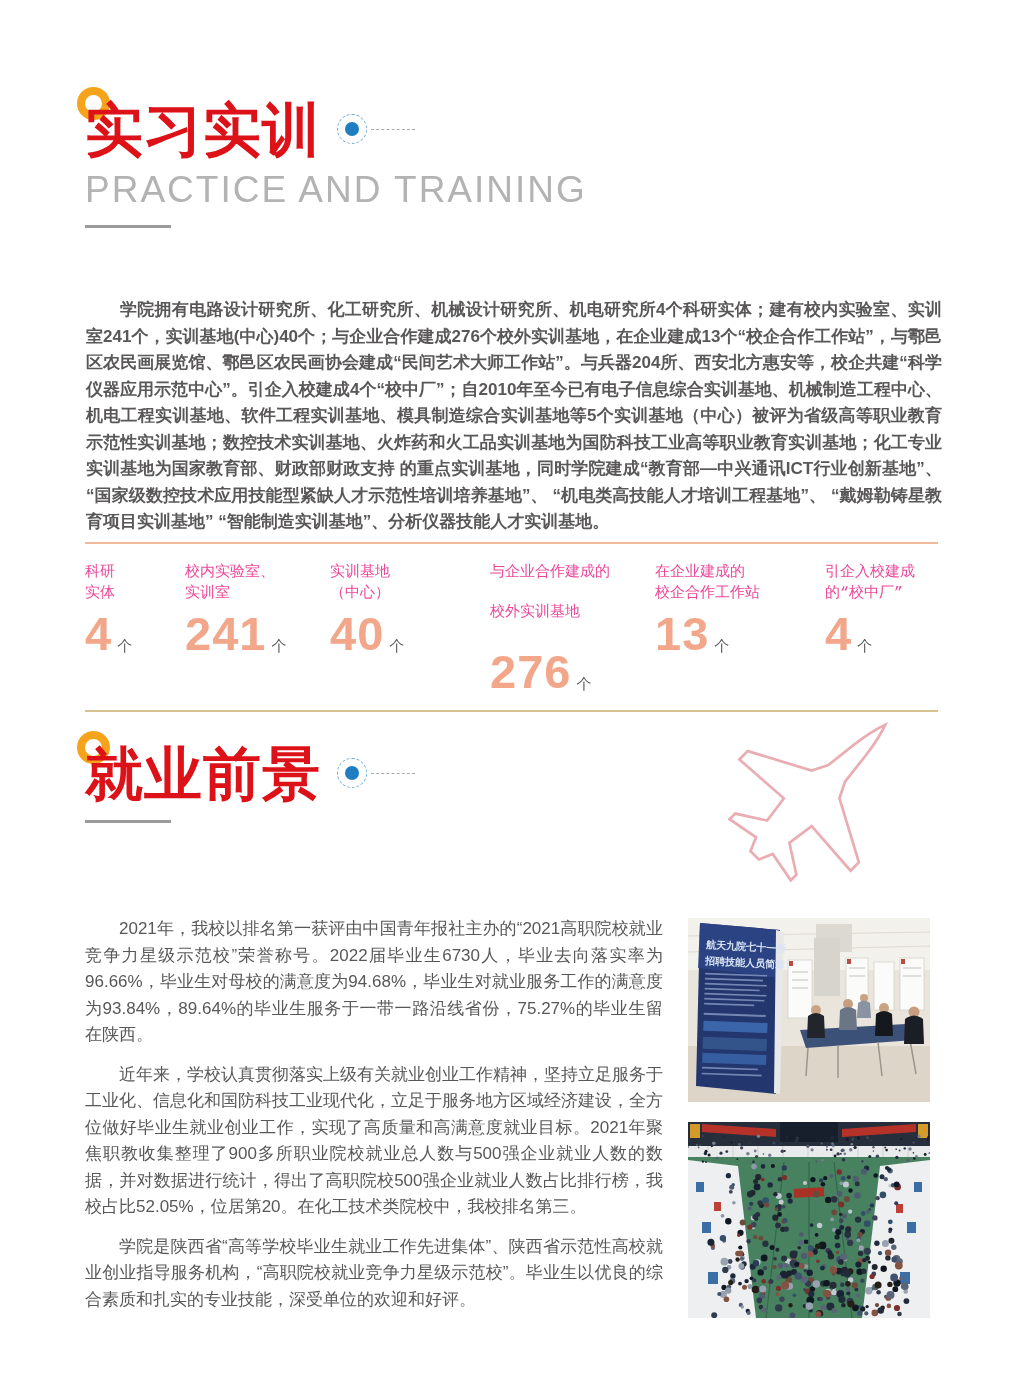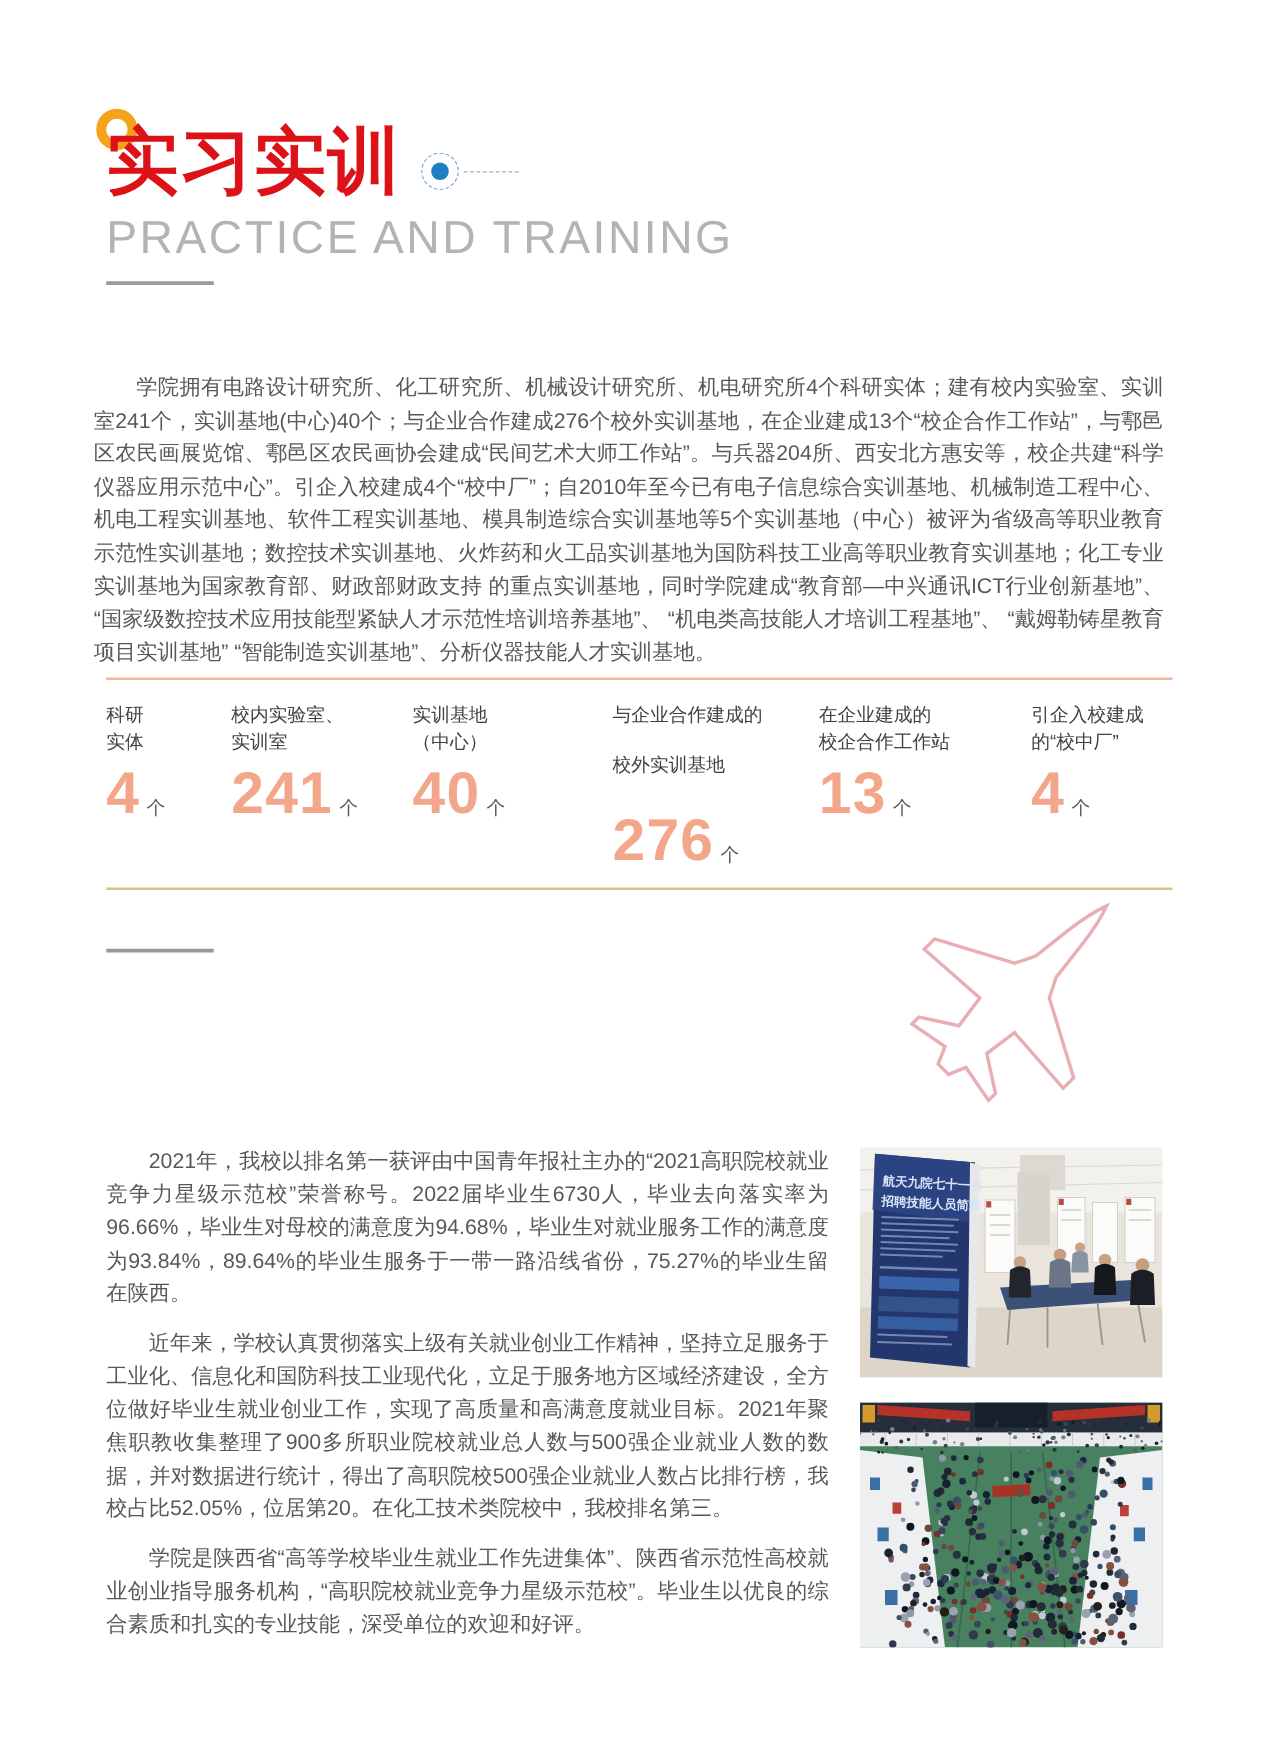--- a/index.html
+++ b/index.html
@@ -5,21 +5,21 @@
   html,body{margin:0;padding:0;}
   body{
     width:1024px;height:1398px;position:relative;background:#ffffff;
     font-family:"Liberation Sans","DejaVu Sans",sans-serif;
     overflow:hidden;
   }
   
   .section-header{position:absolute;left:85px;}
   #practice-header{top:100px;}
   #employment-header{top:744px;}
-  .header-row{display:flex;align-items:center;position:relative;}
+  .header-row{display:flex;align-items:flex-start;position:relative;}
   .cn-title{
     position:relative;z-index:1;margin:0;
     font-size:58px;font-weight:900;color:#dc1218;letter-spacing:1px;line-height:1.05;
   }
   .orange-ring{
     position:absolute;z-index:0;left:-8px;top:-13px;
     width:17px;height:17px;border:8px solid #f5a31a;border-radius:50%;
   }
   .dot-deco{display:flex;align-items:center;margin-left:16px;margin-top:14px;}
   .dot-outer{
@@ -32,36 +32,36 @@
     margin:10px 0 0 0;font-size:37px;font-weight:400;color:#b3b3b3;
     letter-spacing:2px;line-height:1.05;white-space:nowrap;
   }
   .header-underline{width:86px;height:3px;background:#9a9a9a;margin-top:15px;}
 
   
   .body-text{
     font-size:17px;line-height:26.5px;color:#595757;text-align:justify;
     text-indent:2em;margin:0;
   }
-  #practice-paragraph{position:absolute;left:75px;top:297px;width:856px;}
+  #practice-paragraph{position:absolute;left:86px;top:297px;width:856px;font-weight:bold;}
 
   
   #stats-band{
     position:absolute;left:85px;top:542px;width:853px;
     border-top:2px solid #f0b99c;border-bottom:2px solid #d8c290;
     padding:18px 0 15px 0;display:flex;
   }
   .stat{display:flex;flex-direction:column;}
   .stat:nth-child(1){width:100px;}
   .stat:nth-child(2){width:145px;}
   .stat:nth-child(3){width:160px;}
   .stat:nth-child(4){width:165px;gap:19px;}
   .stat:nth-child(5){width:170px;}
   .stat:nth-child(6){flex:1;}
-  .stat-label{font-size:15px;line-height:21px;color:#404040;}
+  .stat-label{font-size:15px;line-height:21px;color:#ec4899;font-family:Liberation Mono, monospace;}
   .stat-number-row{display:flex;align-items:flex-end;margin-top:8px;}
   .stat-value{
     font-size:47px;font-weight:800;line-height:0.95;color:#f2a68a;letter-spacing:1px;
   }
   .stat-unit{font-size:15px;color:#595757;margin-left:5px;padding-bottom:1px;}
 
   
   #plane-deco{position:absolute;left:694px;top:664px;width:252px;height:252px;z-index:0;}
 
   
@@ -148,20 +148,30 @@
 
 <div id="plane-deco">
   <svg viewBox="0 0 100 100" preserveAspectRatio="none">
     <g transform="translate(50,50) rotate(45) scale(0.78) translate(-50,-50)">
       <path d="M50,3 C51.5,7 53,13 54,21 L56,38 L60,46 L90,62 L90,68 L60,66 L58,80 L72,89 L72,93 L56,90 L53,97 L47,97 L44,90 L28,93 L28,89 L42,80 L40,66 L10,68 L10,62 L40,46 L44,38 L46,21 C47,13 48.5,7 50,3 Z" fill="none" stroke="#e8aeb3" stroke-width="1.4"></path>
     </g>
   </svg>
 </div>
 
 <div class="section-header" id="employment-header">
+  <div class="header-row">
+    <span class="orange-ring"></span>
+    <h1 class="cn-title">就业前景</h1>
+    <span class="dot-deco">
+      <span class="dot-outer">
+          <span class="dot-inner"></span>
+        </span>
+      <span class="dot-line"></span>
+    </span>
+  </div>
   <div class="header-underline"></div>
 </div>
 
 <div id="employment-body">
   <p class="body-text">2021年，我校以排名第一获评由中国青年报社主办的“2021高职院校就业竞争力星级示范校”荣誉称号。2022届毕业生6730人，毕业去向落实率为96.66%，毕业生对母校的满意度为94.68%，毕业生对就业服务工作的满意度为93.84%，89.64%的毕业生服务于一带一路沿线省份，75.27%的毕业生留在陕西。</p>
   <p class="body-text">近年来，学校认真贯彻落实上级有关就业创业工作精神，坚持立足服务于工业化、信息化和国防科技工业现代化，立足于服务地方区域经济建设，全方位做好毕业生就业创业工作，实现了高质量和高满意度就业目标。2021年聚焦职教收集整理了900多所职业院校就业总人数与500强企业就业人数的数据，并对数据进行统计，得出了高职院校500强企业就业人数占比排行榜，我校占比52.05%，位居第20。在化工技术类院校中，我校排名第三。</p>
   <p class="body-text">学院是陕西省“高等学校毕业生就业工作先进集体”、陕西省示范性高校就业创业指导服务机构，“高职院校就业竞争力星级示范校”。毕业生以优良的综合素质和扎实的专业技能，深受单位的欢迎和好评。</p>
 </div>
 
 <div id="photo-column">

